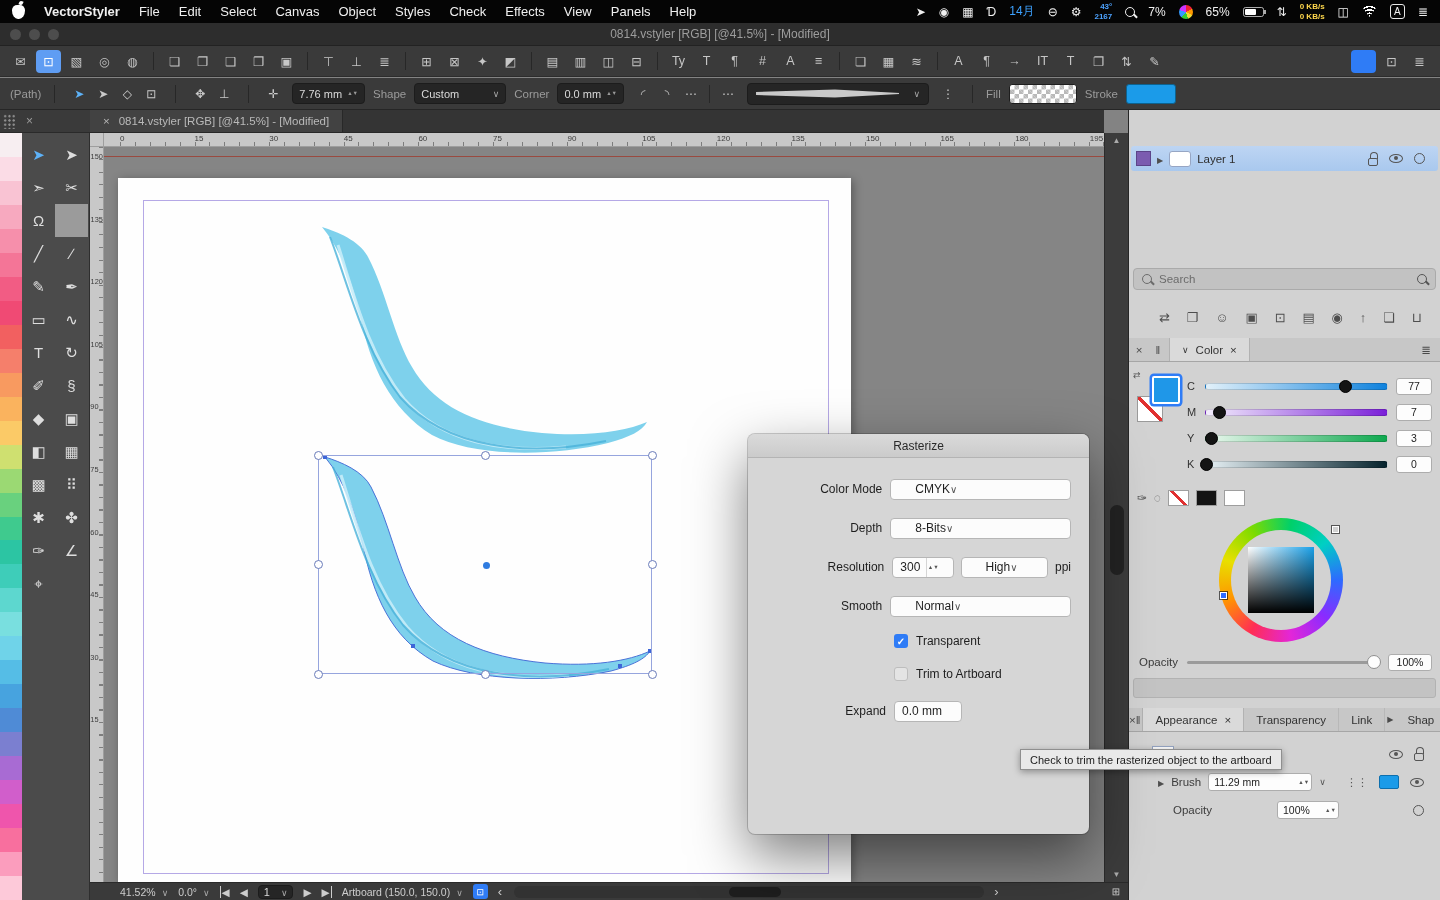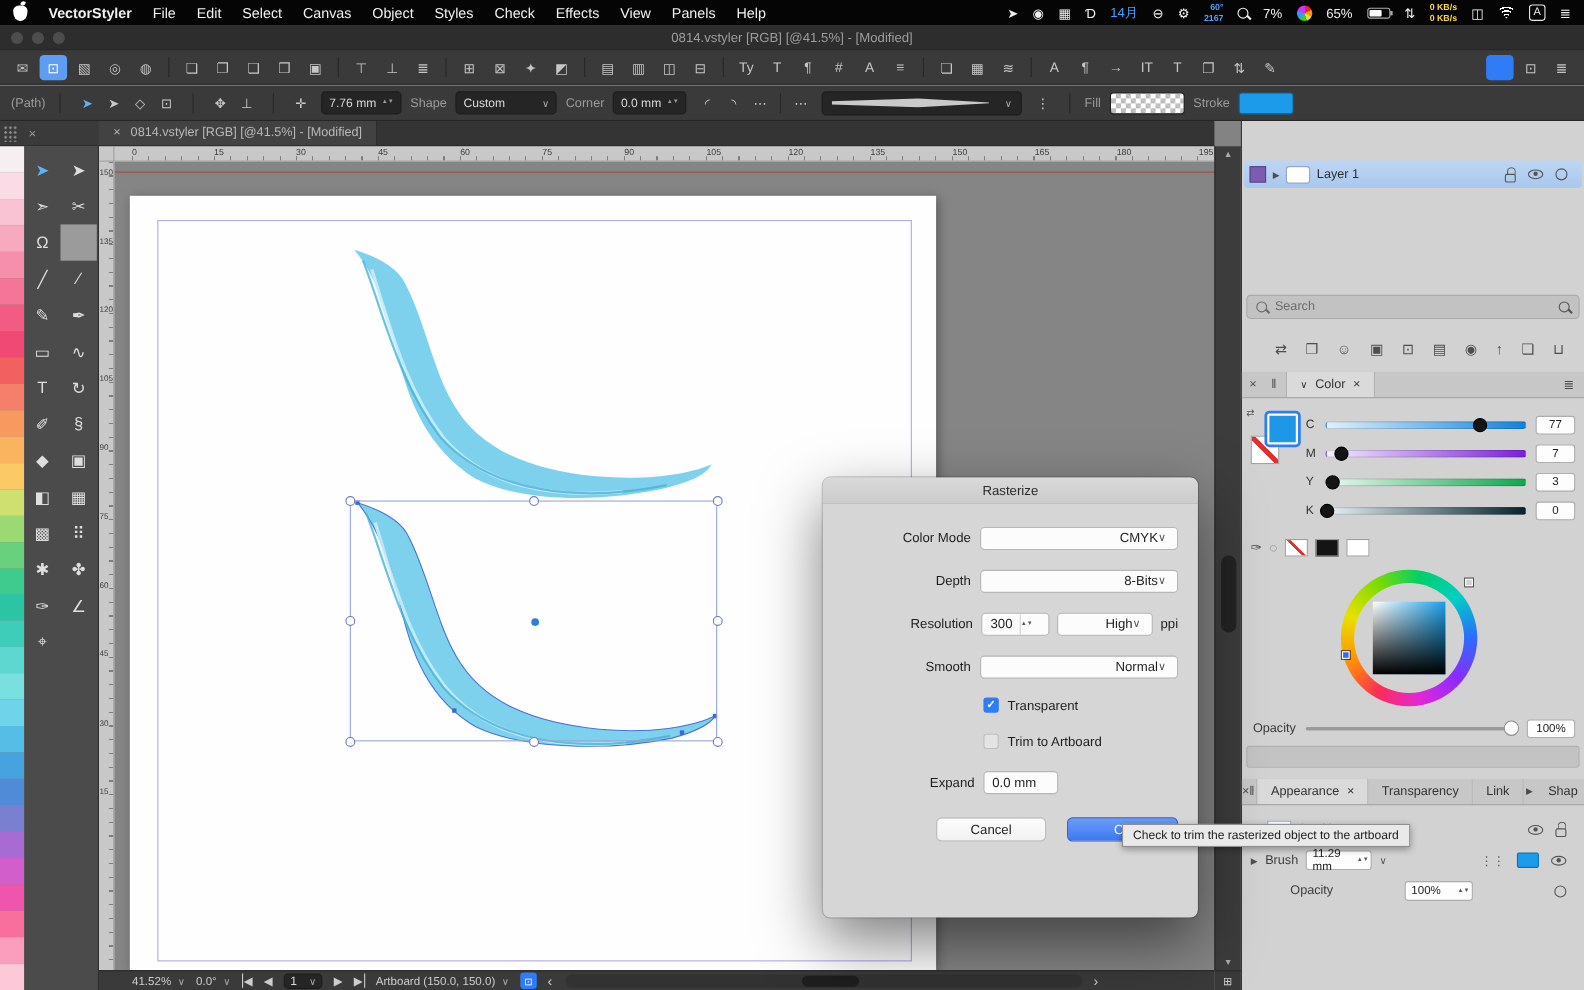--- a/index.html
+++ b/index.html
@@ -139,21 +139,21 @@
 .aprow{position:absolute;left:0;right:0;height:24px;display:flex;align-items:center;gap:7px;padding:0 8px;color:#3c3c3c}
 .wfield{height:18px;background:#fdfdfd;border:1px solid #adadad;border-radius:3px;display:inline-flex;align-items:center;justify-content:space-between;padding:0 2px 0 5px;font-size:10.5px;color:#222}
 .bswatch{width:20px;height:14px;background:#1b9be9;border:1px solid #0d6fae;border-radius:2px}
 
 .dialog{position:absolute;left:748px;top:434px;width:341px;height:400px;background:#d6d6d6;border-radius:7px;box-shadow:0 22px 55px rgba(0,0,0,.5),0 0 0 1px #00000030;z-index:40;font-size:12px;color:#1e1e1e}
 .dlg-title{height:24px;background:linear-gradient(#dadada,#cbcbcb);border-bottom:1px solid #b4b4b4;border-radius:7px 7px 0 0;display:flex;align-items:center;justify-content:center;color:#2a2a2a}
 .dlg-body{position:relative;padding:20px 18px 0}
 .drow{display:flex;align-items:center;margin-bottom:17px;height:22px}
 .dlabel{width:120px;text-align:right;margin-right:8px}
 .dlabel.dis{color:#9e9e9e}
-.popup{width:185px;height:21px;background:#fcfcfc;border:1px solid #b6b6b6;border-radius:4px;display:flex;align-items:center;justify-content:flex-end;padding:0 10px}
+.popup{width:185px;height:21px;background:#fcfcfc;border:1px solid #b6b6b6;border-radius:4px;display:flex;align-items:center;justify-content:flex-start;padding:0 24px}
 .pchev::after{content:"∨";color:#555;font-size:10px}
 .numfield{height:21px;background:#fcfcfc;border:1px solid #b6b6b6;border-radius:4px;display:inline-flex;align-items:center;padding-left:7px;gap:6px}
 .nstep{width:13px;align-self:stretch;border-left:1px solid #d5d5d5;display:inline-flex;flex-direction:column;align-items:center;justify-content:center;font-size:5.5px;line-height:4.8px;color:#555}
 .chk{width:14px;height:14px;border-radius:3px;margin-right:8px;flex:0 0 auto}
 .chk.on{background:#2f7cf6;display:flex;align-items:center;justify-content:center}
 .chk.on::before{content:"✓";color:#fff;font-size:10px;font-weight:bold}
 .chk.off{background:#e4e4e4;border:1px solid #bdbdbd}
 .chkrow{display:flex;align-items:flex-start;height:18px;margin:0 0 15px 128px}
 .bgswatch{width:44px;height:19px;background:#c9c9c9;border:1px solid #b2b2b2;border-radius:3px}
 .btnrow{display:flex;justify-content:flex-end;margin-top:21px}
@@ -184,21 +184,21 @@
       <span class="mb-item">Help</span>
     </div>
     <div class="mb-right">
         <span class="mb-ico">➤</span>
         <span class="mb-ico">◉</span>
         <span class="mb-ico">▦</span>
         <span class="mb-ico">Ɗ</span>
         <span class="mb-ico" style="color: rgb(61, 162, 255);">14月</span>
         <span class="mb-ico">⊖</span>
         <span class="mb-ico">⚙</span>
-        <span class="mb-ico two" style="color: rgb(77, 163, 255);">60°
+        <span class="mb-ico two" style="color: rgb(77, 163, 255);">43°
 2167</span>
         <span class="mb-ico mag"></span>
         <span class="mb-ico">7%</span>
         <span class="mb-ico globe"></span>
         <span class="mb-ico">65%</span>
         <span class="mb-ico batt"></span>
         <span class="mb-ico">⇅</span>
         <span class="mb-ico two" style="color: rgb(255, 216, 77);">0 KB/s
 0 KB/s</span>
         <span class="mb-ico">◫</span>
@@ -610,24 +610,24 @@
     </div>
     <div class="aprow" style="top:632px">
       <span class="tri-d"></span>
       <span class="lthumb"></span>
       <span>(Path)</span>
       <span class="r-icons">
         <span class="eyeico"></span>
         <span class="lockico"></span>
       </span>
     </div>
-    <div class="aprow" style="top:660px;padding-left:8px">
+    <div class="aprow" style="top:660px;padding-left:29px">
       <span class="tri-r"></span>
       <span>Brush</span>
-      <span class="wfield" style="width:60px">
+      <span class="wfield" style="width:104px">
         <span>11.29 mm</span>
         <span class="stcol" style="color:#555">▲▼</span>
       </span>
       <span style="font-size:9px;color:#555">∨</span>
       <span class="r-icons">
         <span style="font-size:11px;color:#555">⋮⋮</span>
         <span class="bswatch"></span>
         <span class="eyeico"></span>
       </span>
     </div>
@@ -682,22 +682,18 @@
       <div class="chkrow">
         <span class="chk off"></span>
         <span>Trim to Artboard</span>
       </div>
       <div class="drow" style="margin-bottom:0">
         <span class="dlabel">Expand</span>
         <span class="numfield" style="width:68px;padding-right:7px">
           <span>0.0 mm</span>
         </span>
       </div>
-      <div class="btnrow">
-        <span class="dbtn cancel">Cancel</span>
-        <span class="dbtn ok">Ok</span>
-      </div>
     </div>
   </div>
 
   <div class="tooltip">Check to trim the rasterized object to the artboard</div>
 
 </div>
 
 </body></html>

